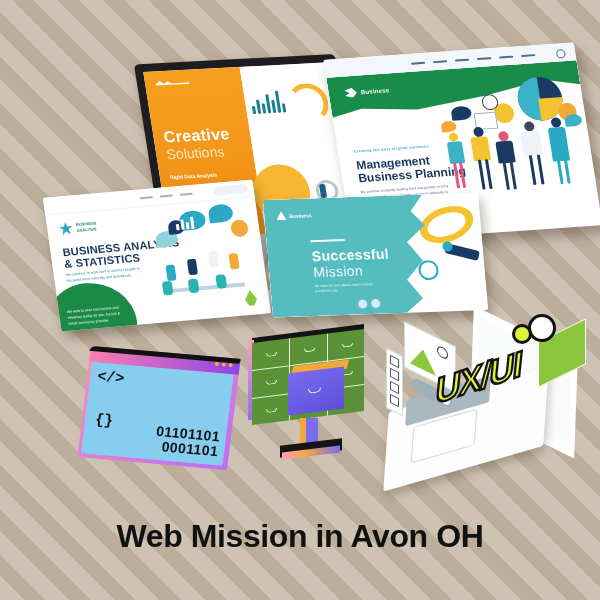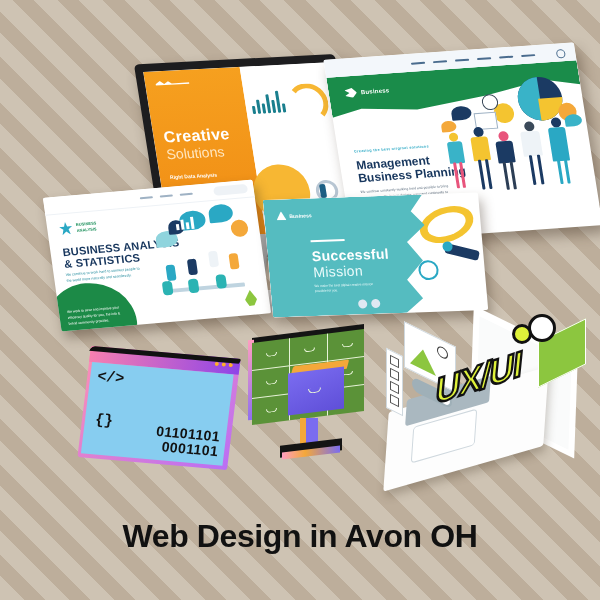--- a/index.html
+++ b/index.html
@@ -458,15 +458,15 @@
     <div class="ux-pill">
         <em></em>
       </div>
     <div class="ux-panel"></div>
     <div class="ux-gear w" style="right:24px;top:2px;width:22px;height:22px;"></div>
     <div class="ux-gear y" style="right:48px;top:12px;width:14px;height:14px;"></div>
 
     <div class="ux-text">UX/UI</div>
   </div>
 
-  <div id="title">Web Design in Avon OH</div>
+  <div id="title">Web Mission in Avon OH</div>
 
 </div>
 
 </body></html>

